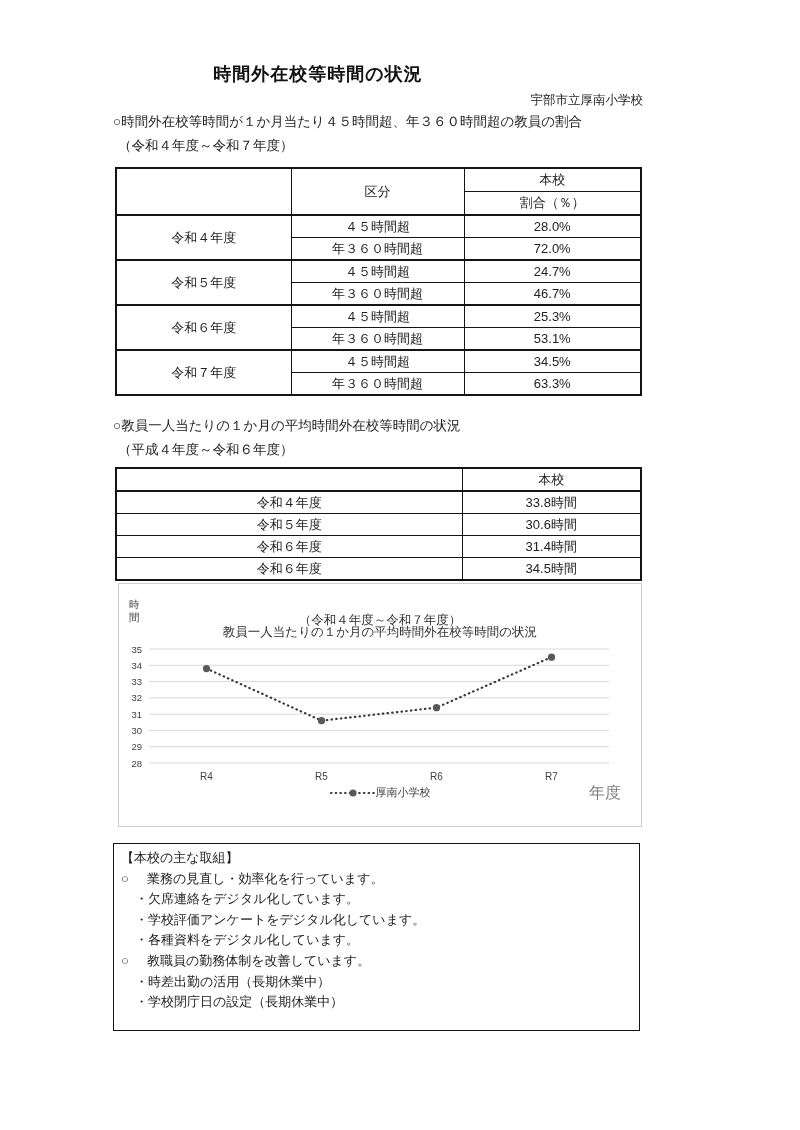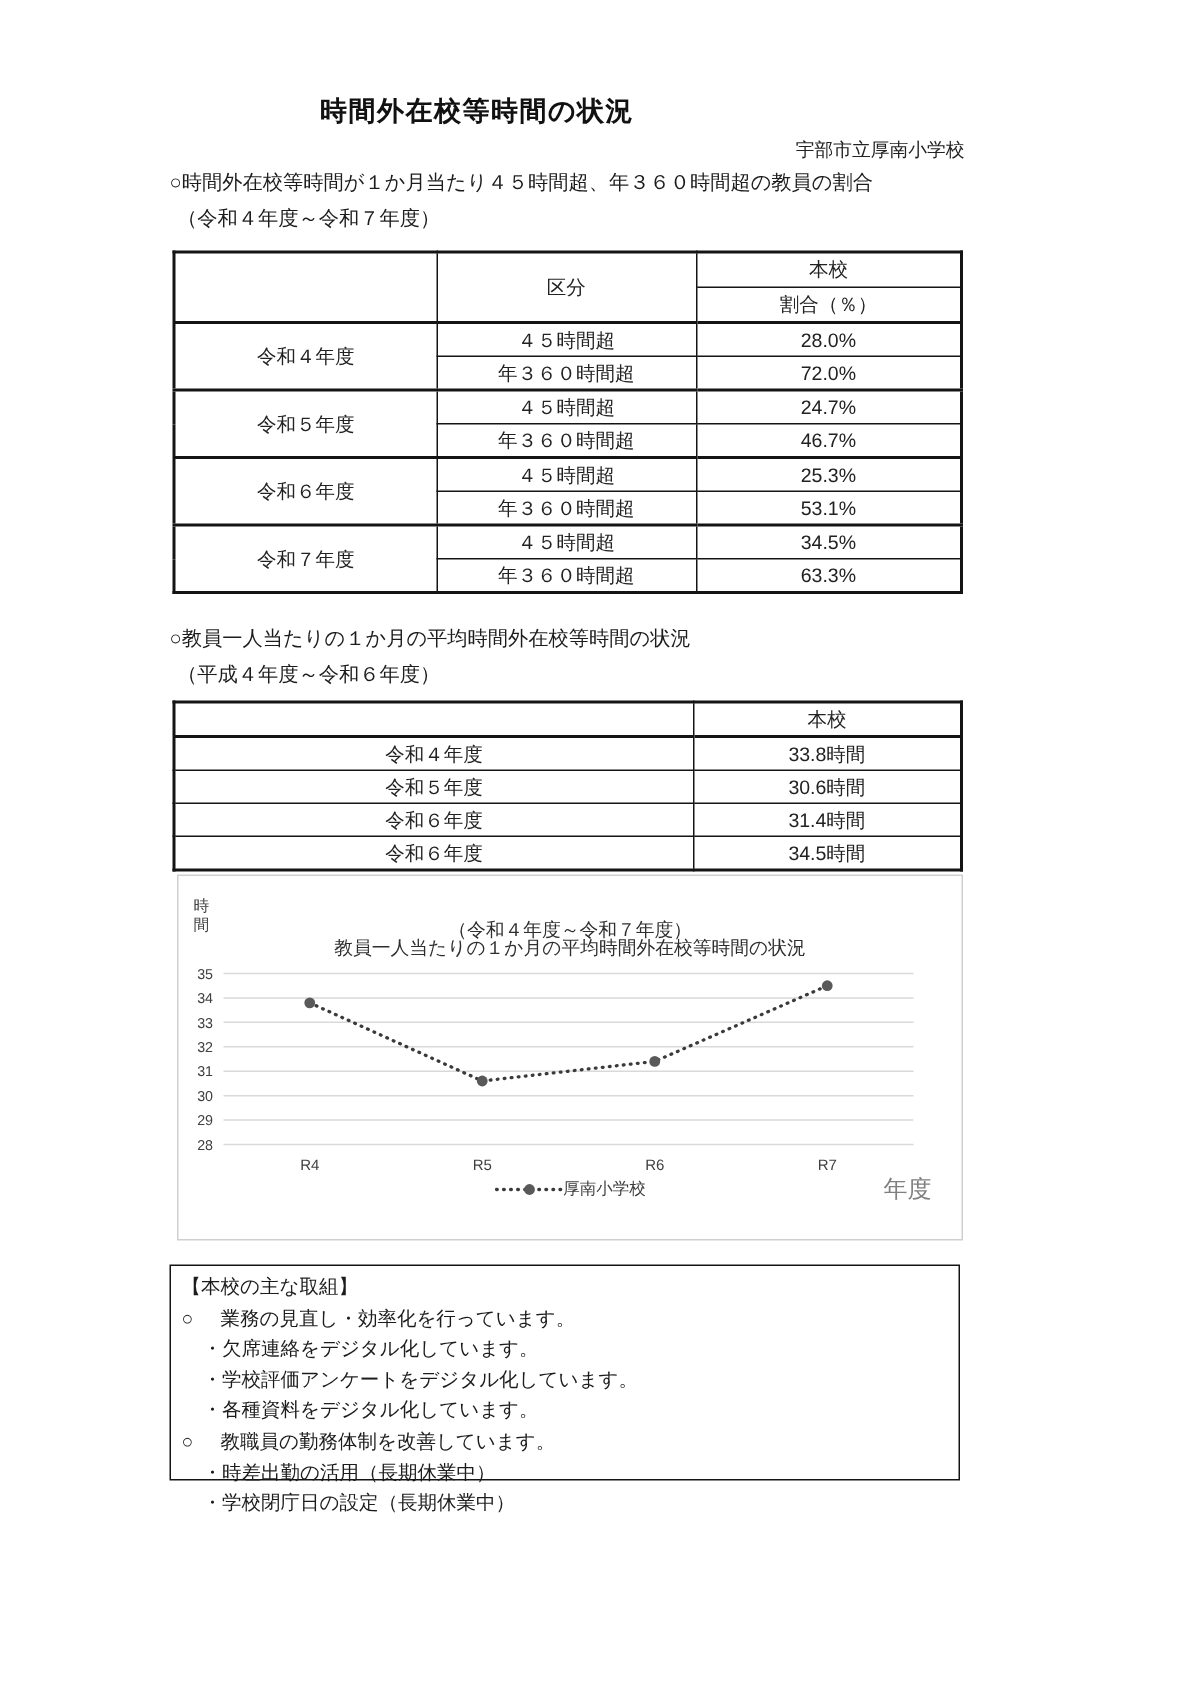--- a/index.html
+++ b/index.html
@@ -36,21 +36,21 @@
   .c-title { position:absolute; top:8px; left:0; width:522px; text-align:center; font-size:12.5px; color:#2e2e2e;margin-top:32px; }
   .c-sub   { position:absolute; top:28px; left:0; width:522px; text-align:center; font-size:12.5px; color:#2e2e2e; }
   .c-ylab  { position:absolute; top:14px; left:10px; width:13px; font-size:10.5px; line-height:13px;
              word-break:break-all; color:#404040; }
   .c-svg   { position:absolute; top:0; left:0; }
   .c-legend{ position:absolute; top:201px; left:0; width:522px; display:flex; align-items:center;
              justify-content:center; gap:0; font-size:11px; color:#3c3c3c; }
   .c-xlab  { position:absolute; top:199px; right:20px; font-size:16px; color:#7f7f7f; }
 
   .notes {
-    position:absolute; top:843px; left:113px; width:527px; height:144px;
+    position:absolute; top:843px; left:113px; width:527px; height:188px;
     border:1px solid #141414; box-sizing:border-box; padding:4px 8px 0 7px;
     font-size:13px; color:#1c1c1c;
   }
   .n-line { line-height:20.6px; white-space:nowrap; }
   .n-line .b { display:inline-block; }
   .n-main .b { width:26px; }
   .n-sub { padding-left:14px; }
 </style>
 </head>
 <body>

